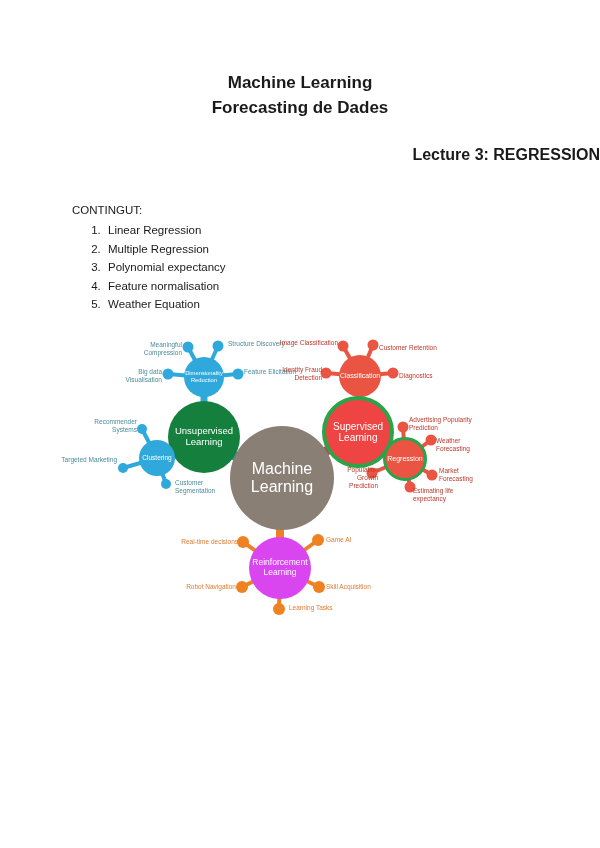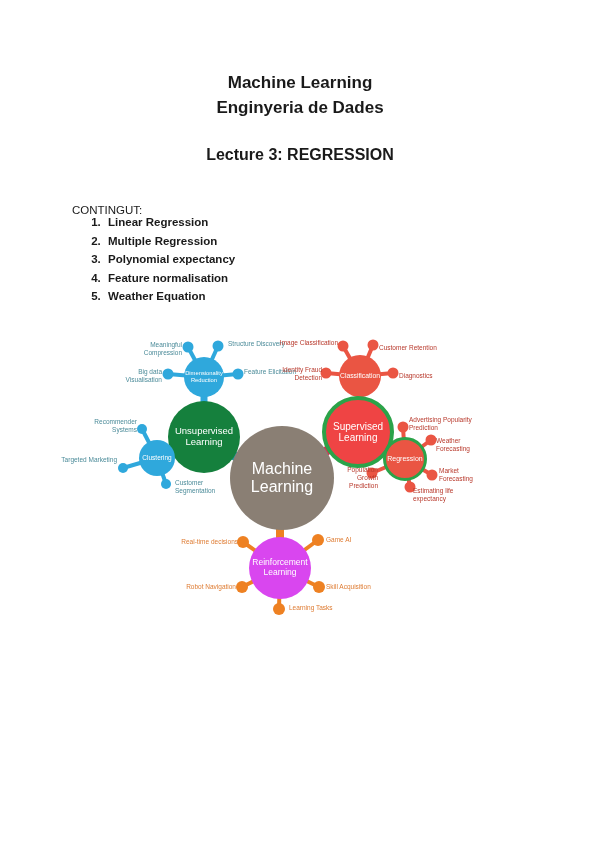--- a/index.html
+++ b/index.html
@@ -3,26 +3,26 @@
 <meta charset="utf-8">
 <style>
   html,body{margin:0;padding:0;background:#ffffff;}
   .page{
     position:relative;width:600px;height:848px;background:#ffffff;overflow:hidden;
     font-family:"Liberation Sans",sans-serif;color:#1a1a1a;
   }
   
   .doc-title{position:absolute;top:70px;left:0;width:600px;text-align:center;
     font-size:17px;font-weight:bold;line-height:25px;}
-  .lecture-title{position:absolute;top:146px;left:0;width:600px;text-align:center;
+  .lecture-title{position:absolute;top:146px;left:0;width:600px;text-align:right;
     font-size:16px;font-weight:bold;}
   .contents{position:absolute;top:204px;left:72px;width:320px;font-size:11.5px;}
-  .contents-heading{}
+  .contents-heading{margin-bottom:8px;}
   .contents ol{margin:0;padding-left:32px;}
-  .contents li{margin-bottom:6.5px;padding-left:4px;font-weight:bold;}
+  .contents li{margin-bottom:6.5px;padding-left:4px;}
   
   .diagram{position:absolute;top:330px;left:0;width:600px;height:310px;}
   .diagram svg{position:absolute;top:0;left:0;}
   .circle{position:absolute;border-radius:50%;display:flex;align-items:center;
     justify-content:center;text-align:center;color:#ffffff;line-height:1.15;}
   .c-blue{background:#2fa8dc;}
   .c-teal{background:#15803d;}
   .c-salmon{background:#ea5543;}
   .c-crimson{background:#ef4444;border:4px solid #2ba349;}
   .c-greenring{background:#ea5543;border:3px solid #2ba349;}
@@ -35,21 +35,21 @@
   .ta-r{text-align:right;}
   .ta-l{text-align:left;}
 </style>
 </head>
 <body>
 
 <div class="page">
 
   <div class="doc-title">
     <div>Machine Learning</div>
-    <div>Enginyeria de Dades</div>
+    <div>Forecasting de Dades</div>
   </div>
 
   <div class="lecture-title">Lecture 3: REGRESSION</div>
 
   <div class="contents">
     <div class="contents-heading">CONTINGUT:</div>
     <ol>
       <li>Linear Regression</li>
       <li>Multiple Regression</li>
       <li>Polynomial expectancy</li>

